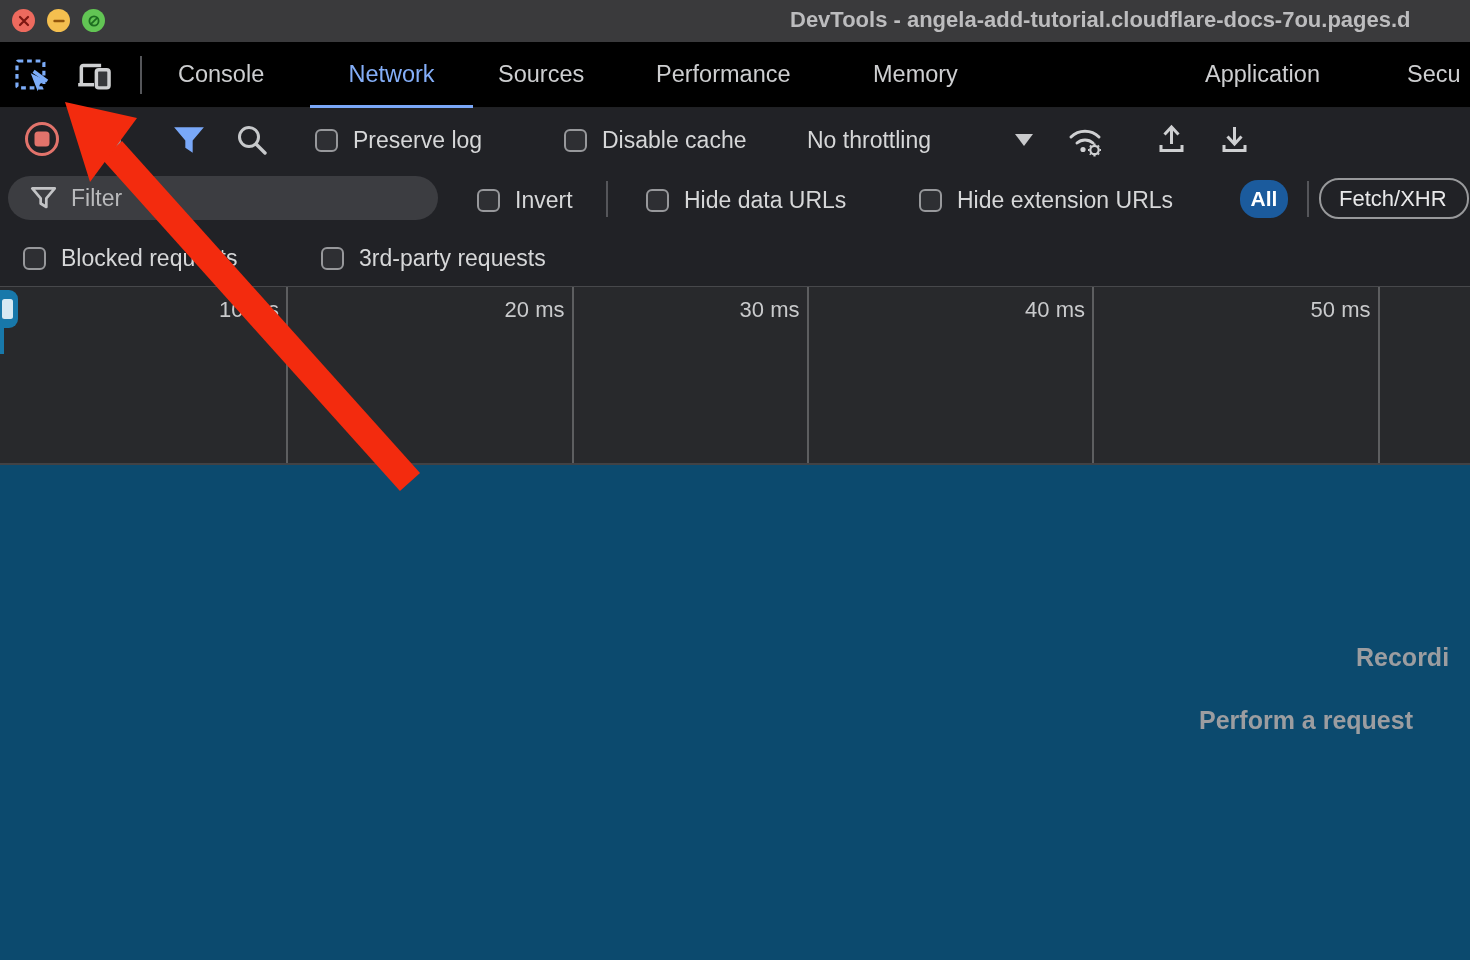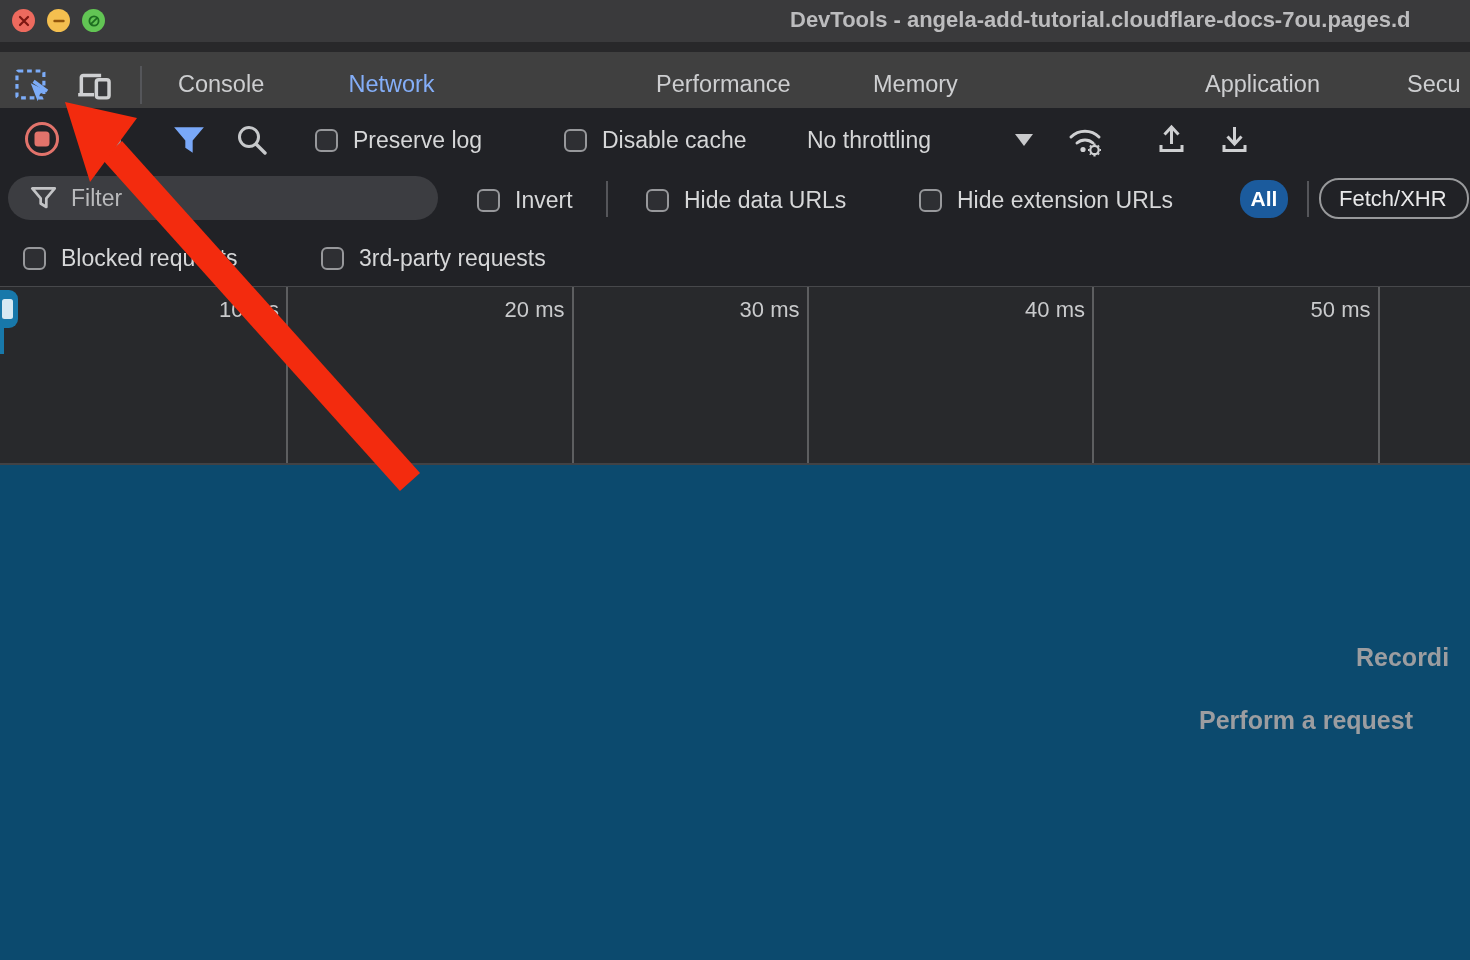--- a/index.html
+++ b/index.html
@@ -10,21 +10,21 @@
   .titlebar { position:absolute; left:0; top:0; width:1470px; height:42px; background:#3a3a3c; }
   .tl { position:absolute; top:9px; width:23px; height:23px; border-radius:50%; }
   .tl svg { position:absolute; left:4.5px; top:4.5px; }
   .tl-close { left:12px;  background:#ed6a5e; }
   .tl-min   { left:47px;  background:#f4bf4f; }
   .tl-zoom  { left:82px;  background:#62c554; }
   .win-title { position:absolute; left:752px; top:7px; font-size:22px; font-weight:700;
     color:#bcbcbe; white-space:nowrap;margin-left:38px; }
 
   
-  .tabbar { position:absolute; left:0; top:52px; width:1470px; height:66px; background:#404040;
+  .tabbar { position:absolute; left:0; top:42px; width:1470px; height:66px; background:#000000;
     border-bottom:1px solid #202124;padding-left:36px; }
   .icon-btn { position:absolute; top:14px; width:40px; height:40px; display:flex;
     align-items:center; justify-content:center; }
   .tab { position:absolute; top:0; height:66px; line-height:64px; padding:0 27px;
     font-size:23.5px; color:#cdced0; white-space:nowrap; }
   .tab.active { color:#84aef8; border-bottom:3px solid #7aa7f8; }
   .vdiv { position:absolute; width:2px; background:#55565a; }
 
   
   .toolbar { position:absolute; left:0; top:108px; width:1470px; height:62px; background:#212226; }
@@ -108,20 +108,21 @@
     <svg width="38" height="38" viewBox="0 0 24 24">
       <path d="M4 17 V6.5 a1.2 1.2 0 0 1 1.2 -1.2 H16.5" fill="none" stroke="#cfd0d2" stroke-width="2.2"></path>
       <path d="M2 17.5 H12" stroke="#cfd0d2" stroke-width="2.2"></path>
       <rect x="13.5" y="8" width="8" height="11.5" rx="1.5" fill="#37383b" stroke="#cfd0d2" stroke-width="2.2"></rect>
     </svg>
   </div>
   <div class="vdiv" style="left:140px; top:14px; height:38px;"></div>
 
   <div class="tab" style="left:151px;"><span>Console</span></div>
   <div class="tab active" style="left:310px; width:163px; text-align:center; padding:0;"><span>Network</span></div>
+  <div class="tab" style="left:471px;"><span>Sources</span></div>
   <div class="tab" style="left:629px;"><span>Performance</span></div>
   <div class="tab" style="left:846px;"><span>Memory</span></div>
   <div class="tab" style="left:1178px;"><span>Application</span></div>
   <div class="tab" style="left:1380px;"><span>Secu</span></div>
 </div>
 
 <div class="toolbar">
   <div class="t-item" style="left:15px; top:13px;">
     <svg width="36" height="36" viewBox="0 0 36 36">
       <circle cx="18" cy="18" r="15.5" fill="none" stroke="#e2736b" stroke-width="3"></circle>

